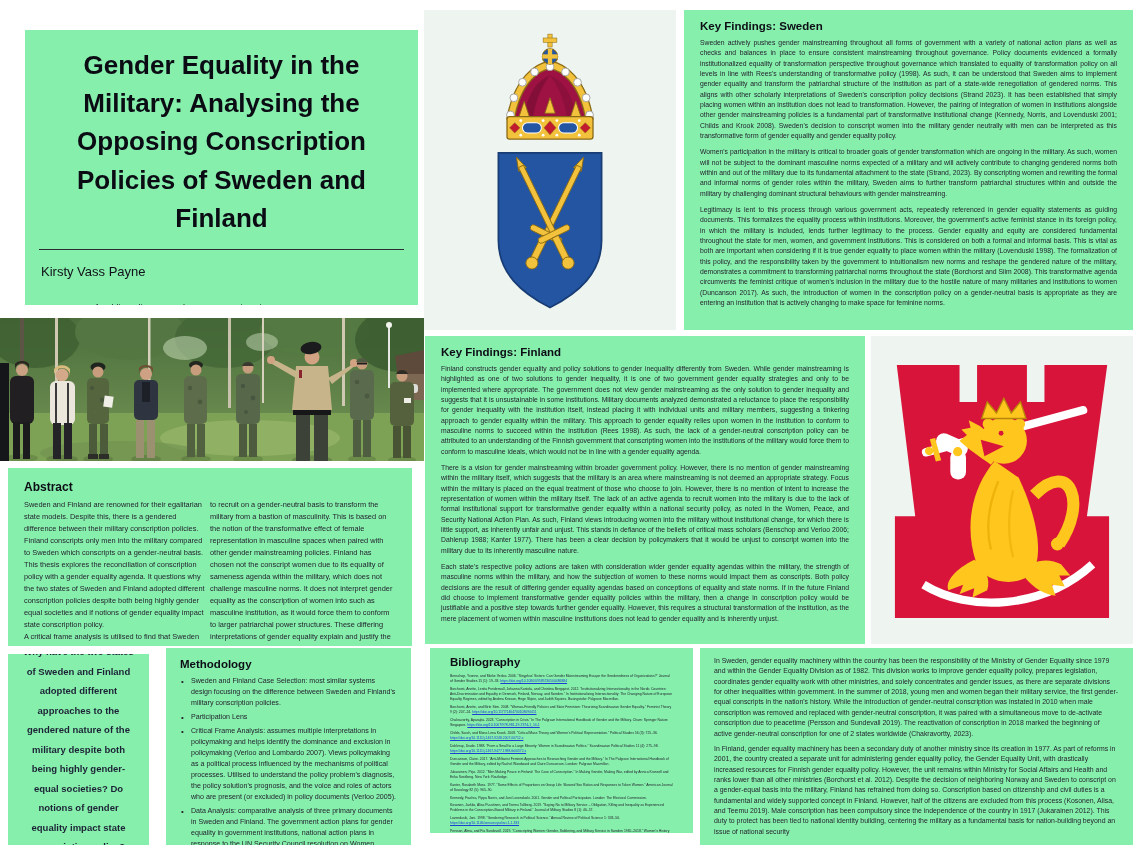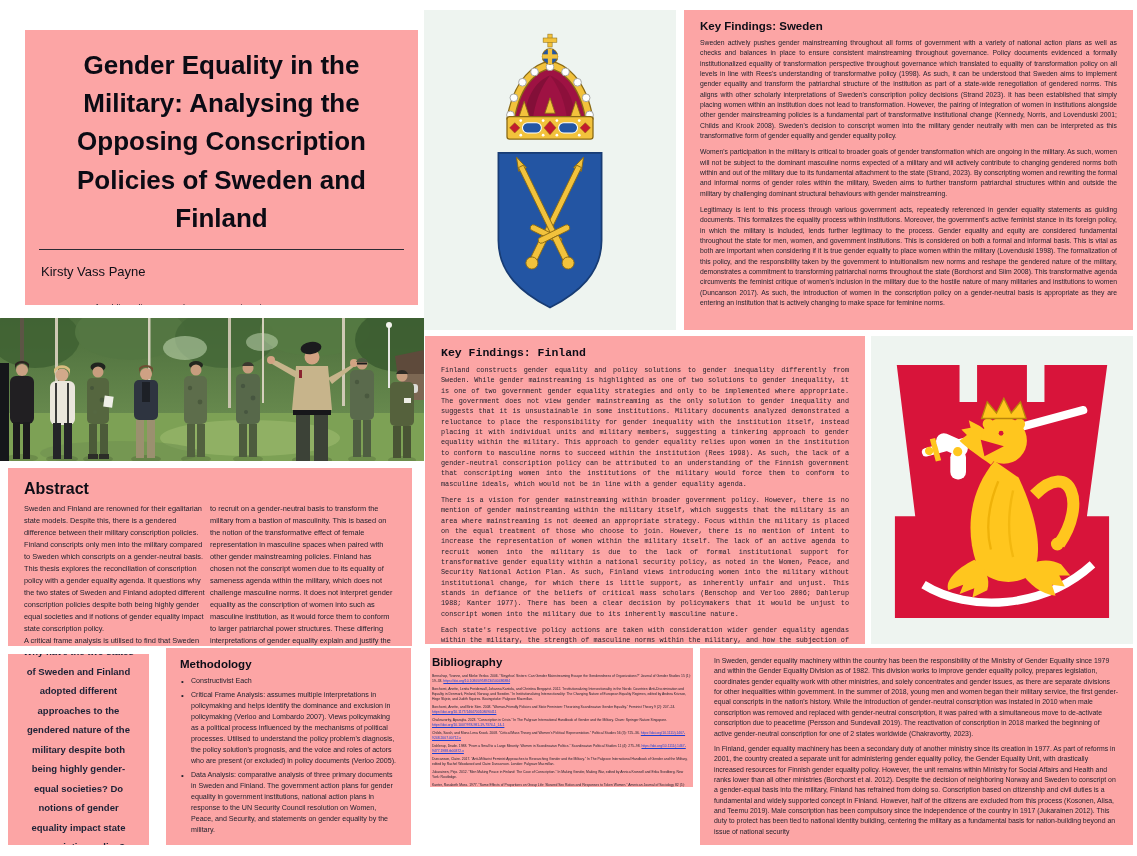--- a/index.html
+++ b/index.html
@@ -1,34 +1,34 @@
 <!DOCTYPE html>
 <html><head>
 <meta charset="utf-8">
 <style>
   html,body{margin:0;padding:0;background:#ffffff;}
   #poster{position:relative;width:1137px;height:856px;background:#ffffff;
           font-family:"Liberation Sans",sans-serif;color:#1c1c28;overflow:hidden;}
-  .box{position:absolute;background:#fca5a5;overflow:hidden;box-sizing:border-box;}
+  .box{position:absolute;background:#86efac;overflow:hidden;box-sizing:border-box;}
 
   
   #title-box{left:25px;top:30px;width:393px;height:275px;}
   .poster-title{padding:16px 26px 0 26px;font-size:26px;font-weight:bold;line-height:1.47;
                 text-align:center;color:#0b0b14;}
   .title-rule{border:none;border-top:1.6px solid #2b2b33;margin:12px 14px 0 14px;}
   .author{margin:14px 0 0 16px;font-size:13px;font-weight:normal;color:#101018;}
   .dept{margin:24px 0 0 16px;font-size:9px;color:#20202c;}
 
   
   #photo-box{left:0;top:318px;width:424px;height:143px;background:#6f9455;}
   #photo-box svg{display:block;}
 
   
   #abstract-box{left:8px;top:468px;width:404px;height:178px;padding:12px 16px;}
-  .sec-heading{font-size:16px;font-weight:bold;color:#0d0d16;margin:0 0 5px 0;}
+  .sec-heading{font-size:12px;font-weight:bold;color:#0d0d16;margin:0 0 5px 0;}
   .abstract-cols{display:flex;margin-top:4px;}
   .abstract-col{flex:1;font-size:7.4px;line-height:1.62;white-space:pre-line;color:#23232e;}
 
   
   #question-box{left:8px;top:654px;width:141px;height:191px;display:flex;align-items:center;
                 padding:6px 12px;}
   .question-text{font-size:9.5px;font-weight:bold;line-height:2.05;text-align:center;color:#1c2236;}
 
   
   #methodology-box{left:166px;top:648px;width:245px;height:197px;padding:10px 14px;}
@@ -38,25 +38,25 @@
   .bullet-item::before{content:"•";position:absolute;left:1px;top:0;font-size:8px;}
 
   
   #sweden-emblem-box{left:424px;top:10px;width:252px;height:320px;display:flex;
                      align-items:center;justify-content:center;background:#eef4f0;}
   #finland-emblem-box{left:871px;top:336px;width:262px;height:308px;display:flex;
                       align-items:center;justify-content:center;background:#eef4f0;}
 
   
   #sweden-findings-box{left:684px;top:10px;width:449px;height:320px;padding:10px 16px;}
-  #finland-findings-box{left:425px;top:336px;width:440px;height:308px;padding:10px 16px;font-family:Liberation Mono, monospace;}
+  #finland-findings-box{left:425px;top:336px;width:440px;height:308px;padding:10px 16px;}
   .body-par{font-size:6.8px;line-height:1.52;text-align:justify;margin:0 0 6px 0;color:#23232e;}
 
   
-  #bibliography-box{left:430px;top:648px;width:263px;height:139px;padding:8px 2px;}
+  #bibliography-box{left:430px;top:648px;width:263px;height:185px;padding:8px 20px;}
   .bib-entry{font-size:3.4px;line-height:1.55;margin:0 0 2.4px 0;color:#24242e;}
   .bib-link{color:#1a3fd4;text-decoration:underline;cursor:pointer;}
 
   
   #background-box{left:700px;top:648px;width:433px;height:197px;padding:8px 14px;}
   #background-box .body-par{text-align:left;font-size:6.9px;line-height:1.5;margin:0 0 5px 0;}
 </style>
 </head>
 <body>
 
@@ -213,22 +213,23 @@
   </div>
 
   <div class="box" id="question-box">
     <div class="question-text">Why have the two states of Sweden and Finland adopted different approaches to the gendered nature of the military despite both being highly gender-equal societies? Do notions of gender equality impact state conscription policy?</div>
   </div>
 
   <div class="box" id="methodology-box">
     <div class="sec-heading-md">Methodology</div>
     <div>
 
-
-        <div class="bullet-item">Constructivist Each</div>
+        <div class="bullet-item">Sweden and Finland Case Selection: most similar systems design focusing on the difference between Sweden and Finland's military conscription policies.</div>
+
+        <div class="bullet-item">Participation Lens</div>
 
         <div class="bullet-item">Critical Frame Analysis: assumes multiple interpretations in policymaking and helps identify the dominance and exclusion in policymaking (Verloo and Lombardo 2007). Views policymaking as a political process influenced by the mechanisms of political processes. Utilised to understand the policy problem's diagnosis, the policy solution's prognosis, and the voice and roles of actors who are present (or excluded) in policy documents (Verloo 2005).</div>
 
         <div class="bullet-item">Data Analysis: comparative analysis of three primary documents in Sweden and Finland. The government action plans for gender equality in government institutions, national action plans in response to the UN Security Council resolution on Women, Peace, and Security, and statements on gender equality by the military.</div>
       </div>
   </div>
 
   <div class="box" id="sweden-emblem-box">
     <svg width="172" height="300" viewBox="0 0 200 340">
       <path d="M55 115 C57 73 76 55 100 53 C124 55 143 73 145 115 Z" fill="#9e1243"></path>

